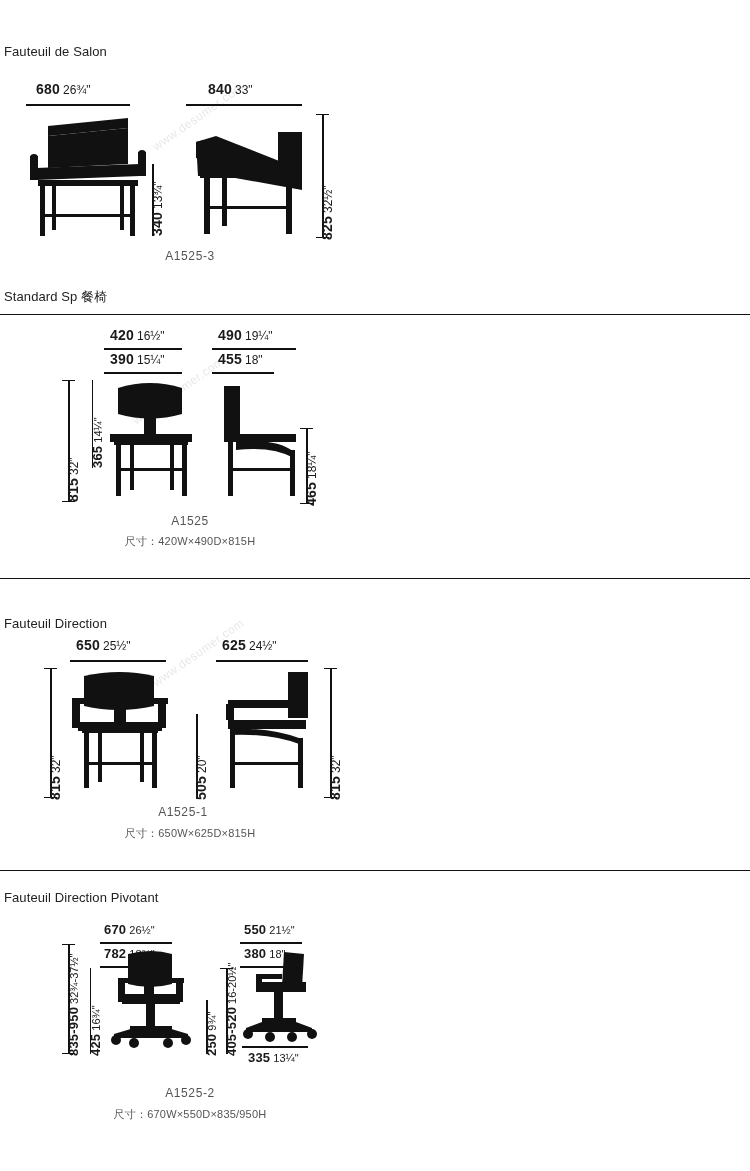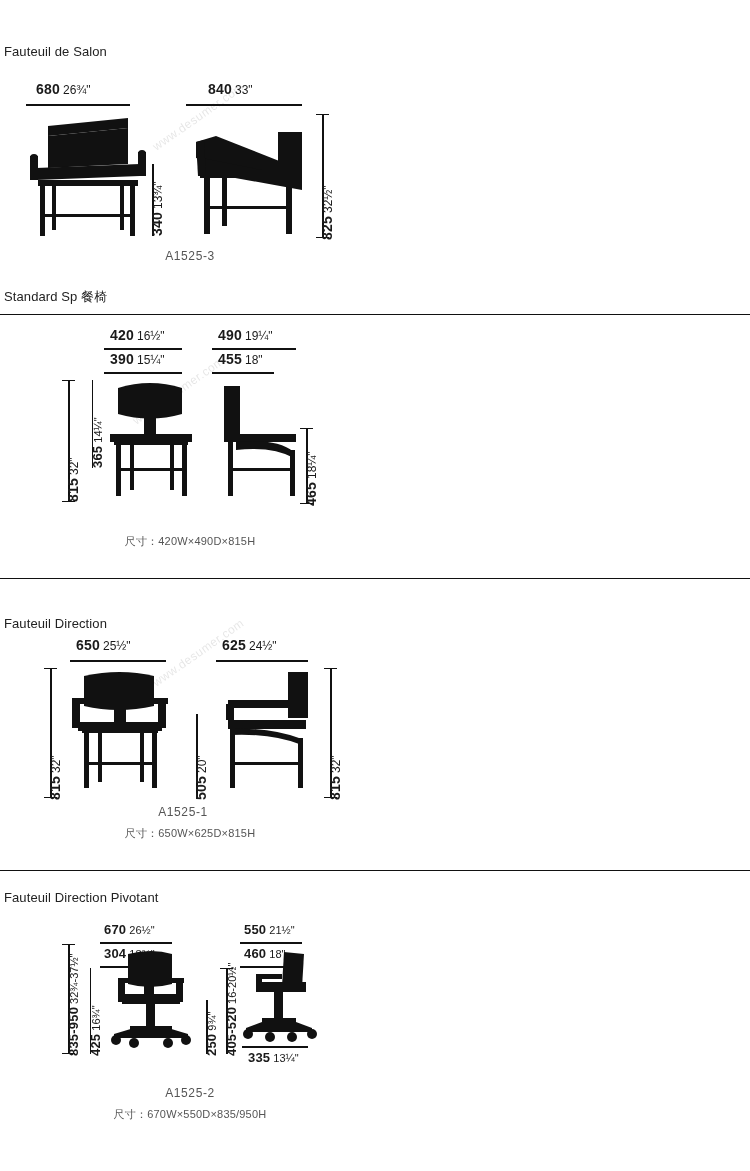--- a/index.html
+++ b/index.html
@@ -213,20 +213,21 @@
       </svg>
 
       <div class="vrule" style="left:306px;top:122px;height:76px;"></div>
       <div class="htick" style="left:300px;top:122px;width:13px;"></div>
       <div class="htick" style="left:300px;top:197px;width:13px;"></div>
       <div class="dim vert" style="left:302px;top:200px;transform:rotate(-90deg);">
         <span class="num">465</span><span class="inch">18¼"</span>
       </div>
     </div>
 
+    <div class="caption-code" style="position:absolute;left:60px;top:226px;width:260px;">A1525</div>
     <div class="caption-dims" style="position:absolute;left:60px;top:246px;width:260px;">尺寸：420W×490D×815H</div>
 
     <div class="divider" style="position:absolute;left:0;top:290px;"></div>
   </div>
 
   <div class="section" style="position:absolute;left:0;top:600px;height:280px;">
     <div class="section-title" style="position:absolute;left:2px;top:16px;">Fauteuil Direction</div>
 
     <div class="figure" style="position:absolute;left:0;top:18px;width:750px;height:200px;">
 
@@ -302,30 +303,30 @@
   <div class="section" style="position:absolute;left:0;top:890px;height:281px;">
     <div class="section-title" style="position:absolute;left:2px;top:0px;">Fauteuil Direction Pivotant</div>
 
     <div class="figure" style="position:absolute;left:0;top:18px;width:750px;height:180px;">
 
       <div class="dim small" style="left:104px;top:12px;">
         <span class="num">670</span><span class="inch">26½"</span>
       </div>
       <div class="hrule" style="left:100px;top:34px;width:72px;"></div>
       <div class="dim small" style="left:104px;top:36px;">
-        <span class="num">304</span><span class="inch">18¾"</span>
+        <span class="num">782</span><span class="inch">18¾"</span>
       </div>
       <div class="hrule" style="left:100px;top:58px;width:72px;"></div>
 
       <div class="dim small" style="left:244px;top:12px;">
         <span class="num">550</span><span class="inch">21½"</span>
       </div>
       <div class="hrule" style="left:240px;top:34px;width:62px;"></div>
       <div class="dim small" style="left:244px;top:36px;">
-        <span class="num">460</span><span class="inch">18"</span>
+        <span class="num">380</span><span class="inch">18"</span>
       </div>
       <div class="hrule" style="left:240px;top:58px;width:58px;"></div>
 
       <div class="vrule" style="left:68px;top:36px;height:110px;"></div>
       <div class="htick" style="left:62px;top:36px;width:13px;"></div>
       <div class="htick" style="left:62px;top:145px;width:13px;"></div>
       <div class="dim vert small" style="left:64px;top:148px;transform:rotate(-90deg);">
         <span class="num">835-950</span><span class="inch">32¾-37½"</span>
       </div>
 

